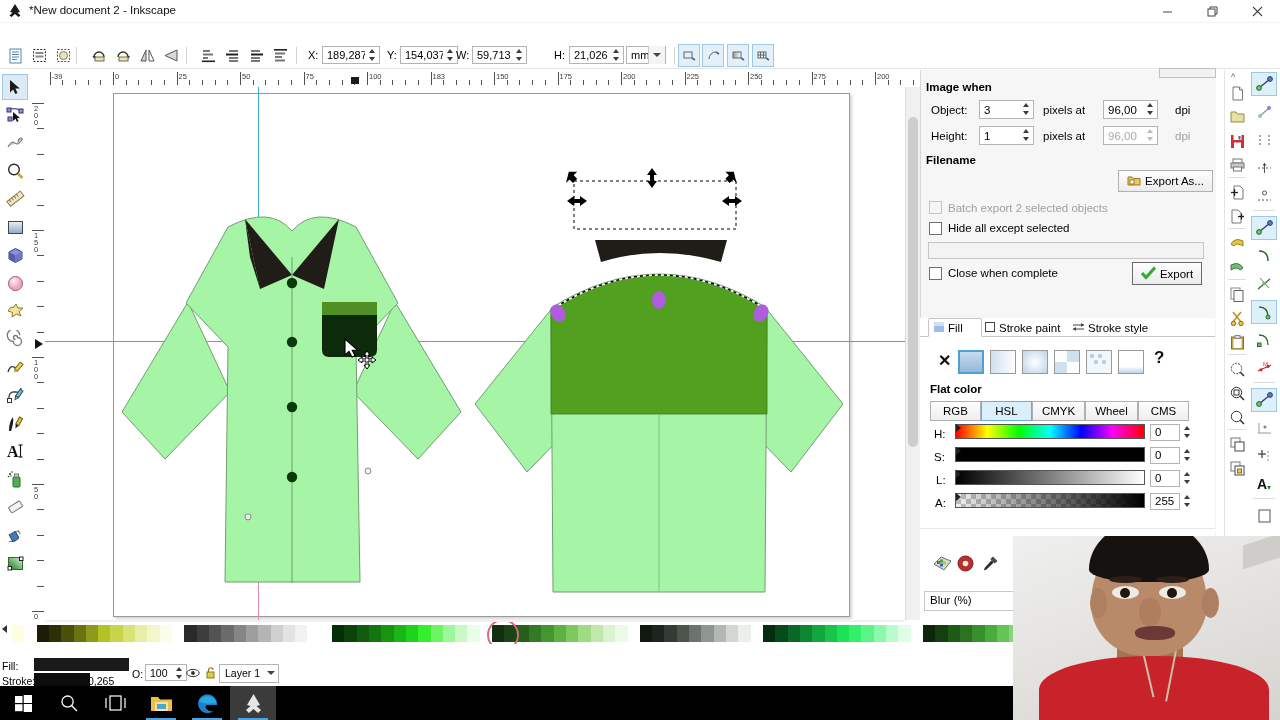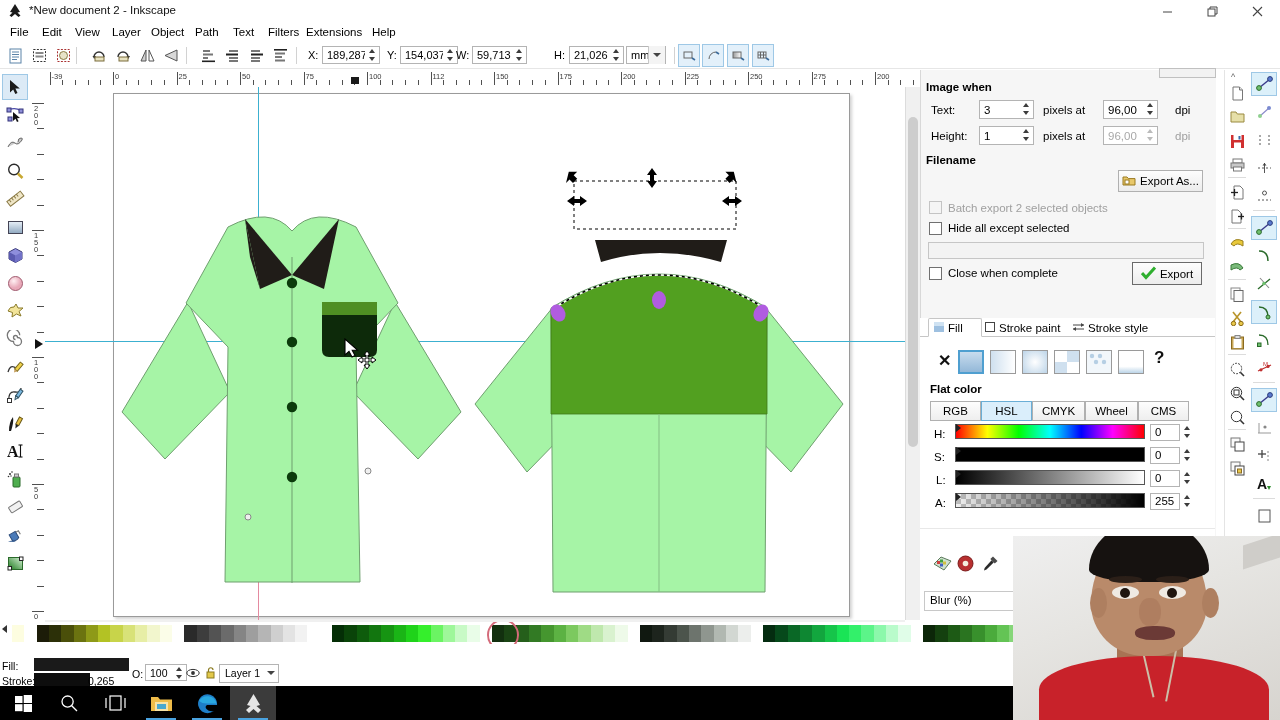--- a/index.html
+++ b/index.html
@@ -175,32 +175,20 @@
       </svg>
     </div>
     <div class="wbtn close">
       <svg width="11" height="11" viewBox="0 0 11 11">
           <line x1="1" y1="1" x2="10" y2="10" stroke="#444" stroke-width="1.1"></line>
           <line x1="10" y1="1" x2="1" y2="10" stroke="#444" stroke-width="1.1"></line>
         </svg>
     </div>
   </div>
 
-  <div class="menubar">
-    <div class="menu-item" style="left:4px">File</div>
-    <div class="menu-item" style="left:36px">Edit</div>
-    <div class="menu-item" style="left:69px">View</div>
-    <div class="menu-item" style="left:106px">Layer</div>
-    <div class="menu-item" style="left:145px">Object</div>
-    <div class="menu-item" style="left:189px">Path</div>
-    <div class="menu-item" style="left:227px">Text</div>
-    <div class="menu-item" style="left:262px">Filters</div>
-    <div class="menu-item" style="left:300px">Extensions</div>
-    <div class="menu-item" style="left:366px">Help</div>
-  </div>
 
   <div class="cmdbar">
 
     <div class="tbtn" style="left:4px">
       <svg width="17" height="17" viewBox="0 0 17 17">
           <rect x="3" y="2" width="11" height="14" fill="#fff" stroke="#5b83a8"></rect>
           <line x1="5" y1="5" x2="12" y2="5" stroke="#5b83a8"></line>
           <line x1="5" y1="7.5" x2="12" y2="7.5" stroke="#5b83a8"></line>
           <line x1="5" y1="10" x2="12" y2="10" stroke="#5b83a8"></line>
           <line x1="5" y1="12.5" x2="10" y2="12.5" stroke="#5b83a8"></line>
@@ -552,21 +540,21 @@
       <div class="rl" style="left: 298.9px; top: 8px; width: 1px; height: 5px;"></div>
       <div class="rl" style="left: 311.6px; top: 8px; width: 1px; height: 5px;"></div>
       <div class="rl" style="left: 324.3px; top: 8px; width: 1px; height: 5px;"></div>
       <div class="rl" style="left: 337px; top: 0px; width: 1px; height: 13px;"></div>
       <div class="rnum" style="left: 339px; top: 1px;">100</div>
       <div class="rl" style="left: 349.7px; top: 8px; width: 1px; height: 5px;"></div>
       <div class="rl" style="left: 362.4px; top: 8px; width: 1px; height: 5px;"></div>
       <div class="rl" style="left: 375.1px; top: 8px; width: 1px; height: 5px;"></div>
       <div class="rl" style="left: 387.8px; top: 8px; width: 1px; height: 5px;"></div>
       <div class="rl" style="left: 400.5px; top: 0px; width: 1px; height: 13px;"></div>
-      <div class="rnum" style="left: 402.5px; top: 1px;">112</div>
+      <div class="rnum" style="left: 402.5px; top: 1px;">183</div>
       <div class="rl" style="left: 413.2px; top: 8px; width: 1px; height: 5px;"></div>
       <div class="rl" style="left: 425.9px; top: 8px; width: 1px; height: 5px;"></div>
       <div class="rl" style="left: 438.6px; top: 8px; width: 1px; height: 5px;"></div>
       <div class="rl" style="left: 451.3px; top: 8px; width: 1px; height: 5px;"></div>
       <div class="rl" style="left: 464px; top: 0px; width: 1px; height: 13px;"></div>
       <div class="rnum" style="left: 466px; top: 1px;">150</div>
       <div class="rl" style="left: 476.7px; top: 8px; width: 1px; height: 5px;"></div>
       <div class="rl" style="left: 489.4px; top: 8px; width: 1px; height: 5px;"></div>
       <div class="rl" style="left: 502.1px; top: 8px; width: 1px; height: 5px;"></div>
       <div class="rl" style="left: 514.8px; top: 8px; width: 1px; height: 5px;"></div>
@@ -726,21 +714,21 @@
       <div class="thumb"></div>
     </div>
   <div class="scrollh"></div>
 
   <div class="dock">
 
     <div class="abs" style="left:238px;top:-2px;width:55px;height:8px;border:1px solid #c0c0c0;background:#f2f2f2"></div>
 
     <span class="grp-label" style="left:5px;top:11px">Image when</span>
 
-    <span class="lbl" style="left:10px;top:34px">Text:</span>
+    <span class="lbl" style="left:10px;top:34px">Object:</span>
     <div class="txtbox" style="left:58px;top:30px;width:55px">
       <input readonly="" value="3" style="">
       <span class="spin-arrows">
           <i class="up"></i>
           <i class="dn"></i>
         </span>
     </div>
     <span class="lbl" style="left:122px;top:34px">pixels at</span>
     <div class="txtbox" style="left:182px;top:30px;width:55px">
       <input readonly="" value="96,00" style="">
@@ -763,21 +751,21 @@
     <div class="txtbox dim" style="left:182px;top:56px;width:55px">
       <input readonly="" value="96,00" style="">
       <span class="spin-arrows">
           <i class="up" style="border-bottom-color:#bbb"></i>
           <i class="dn" style="border-top-color:#bbb"></i>
         </span>
     </div>
     <span class="lbl dim" style="left:254px;top:60px">dpi</span>
 
     <span class="grp-label" style="left:5px;top:84px">Filename</span>
-    <div class="btnui" style="left:197px;top:100px;width:85px;height:22px">
+    <div class="btnui" style="left:197px;top:100px;width:95px;height:22px">
       <span>
         <svg width="14" height="13" viewBox="0 0 14 13">
             <path d="M1 3 H5 L6.4 4.6 H13 V11 H1 Z" fill="#e8c86a" stroke="#9a7a20"></path>
             <rect x="3" y="6" width="4" height="4" fill="#fff" stroke="#9a7a20"></rect>
           </svg>
       </span>
       <span>Export As...</span>
     </div>
 
     <div class="cbx dim" style="left:8px;top:131px"></div>

